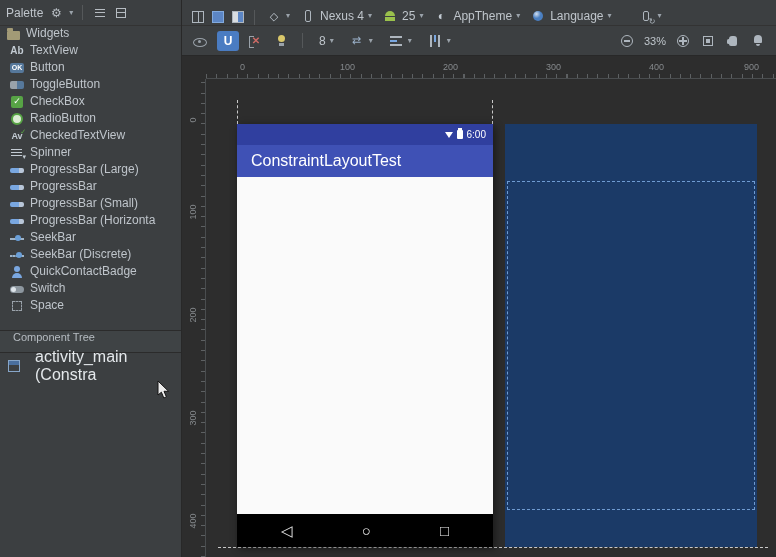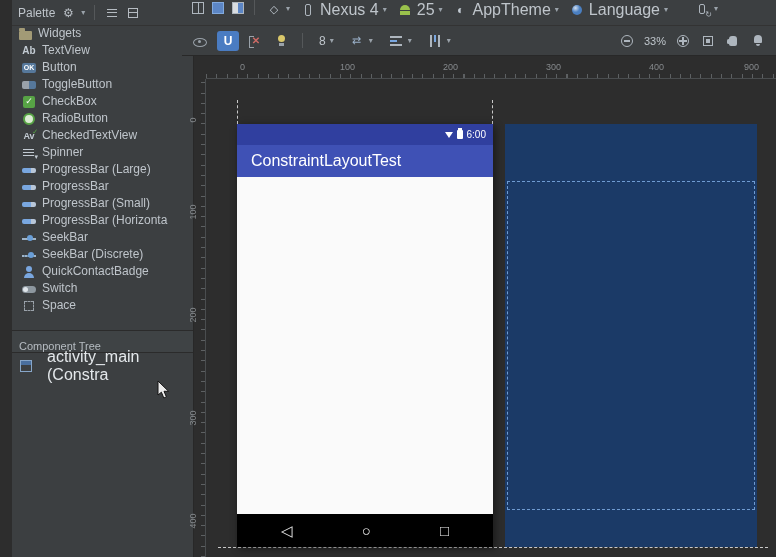--- a/index.html
+++ b/index.html
@@ -1,38 +1,38 @@
 <!DOCTYPE html>
 <html><head>
 <meta charset="utf-8">
 <style>
   html,body{margin:0;padding:0}
   body{width:776px;height:557px;overflow:hidden;position:relative;background:#2d2d2d;
        font-family:"Liberation Sans",sans-serif;-webkit-user-select:none;user-select:none}
   #app{position:absolute;inset:0}
 
   
-  #palette-panel{position:absolute;left:12px;top:0;width:181px;height:557px;background:#3c3f41;
+  #palette-panel{position:absolute;left:0;top:0;width:181px;height:557px;background:#3c3f41;
                  border-right:1px solid #282828;overflow:hidden}
   #palette-header{height:25px;display:flex;align-items:center;gap:5px;padding:0 6px;
                   border-bottom:1px solid #333;color:#bfc5cb;font-size:12px}
   #palette-list{position:absolute;top:26px;left:0;right:0}
   .prow{height:17px;display:flex;gap:5px;padding-left:9px;font-size:12px;
         color:#bfc5cb;white-space:nowrap;overflow:hidden}
   .pgroup{padding-left:5px}
   #ct-header{position:absolute;top:330px;left:0;width:181px;height:21px;background:#3f4345;
              border-top:1px solid #2b2b2b;border-bottom:1px solid #2b2b2b;display:flex;
-             align-items:flex-end;padding-left:7px;font-size:11px;color:#b6bcc2;z-index:5}
+             align-items:flex-start;padding-left:13px;font-size:11px;color:#b6bcc2;z-index:5}
   #ct-item{position:absolute;top:357px;left:0;width:181px;height:18px;display:flex;
            align-items:center;gap:14px;padding-left:7px;font-size:16px;color:#e4e8eb;z-index:5}
 
   
   #toolbar1{position:absolute;left:182px;top:0;right:0;height:25px;background:#3c3f41;
-            border-bottom:1px solid #333;display:flex;align-items:flex-start;gap:4px;
-            padding:0 8px;color:#bfc5cb;font-size:16px}
+            border-bottom:1px solid #333;display:flex;align-items:flex-end;gap:4px;
+            padding:0 8px;color:#bfc5cb;font-size:12px}
   #toolbar2{position:absolute;left:182px;top:26px;right:0;height:29px;background:#3c3f41;
             border-bottom:1px solid #282828;display:flex;align-items:center;gap:9px;
             padding:0 10px;color:#bfc5cb;font-size:12px}
   .tbtn{display:inline-flex;align-items:center;gap:4px;padding:1px 3px;border-radius:3px}
   .vsep{width:1px;height:15px;background:#55585a;margin:0 4px}
   .spacer{flex:1}
 
   
   .ic{display:inline-flex;align-items:center;justify-content:center;width:16px;height:16px;
       flex:none;position:relative;font-style:normal}

